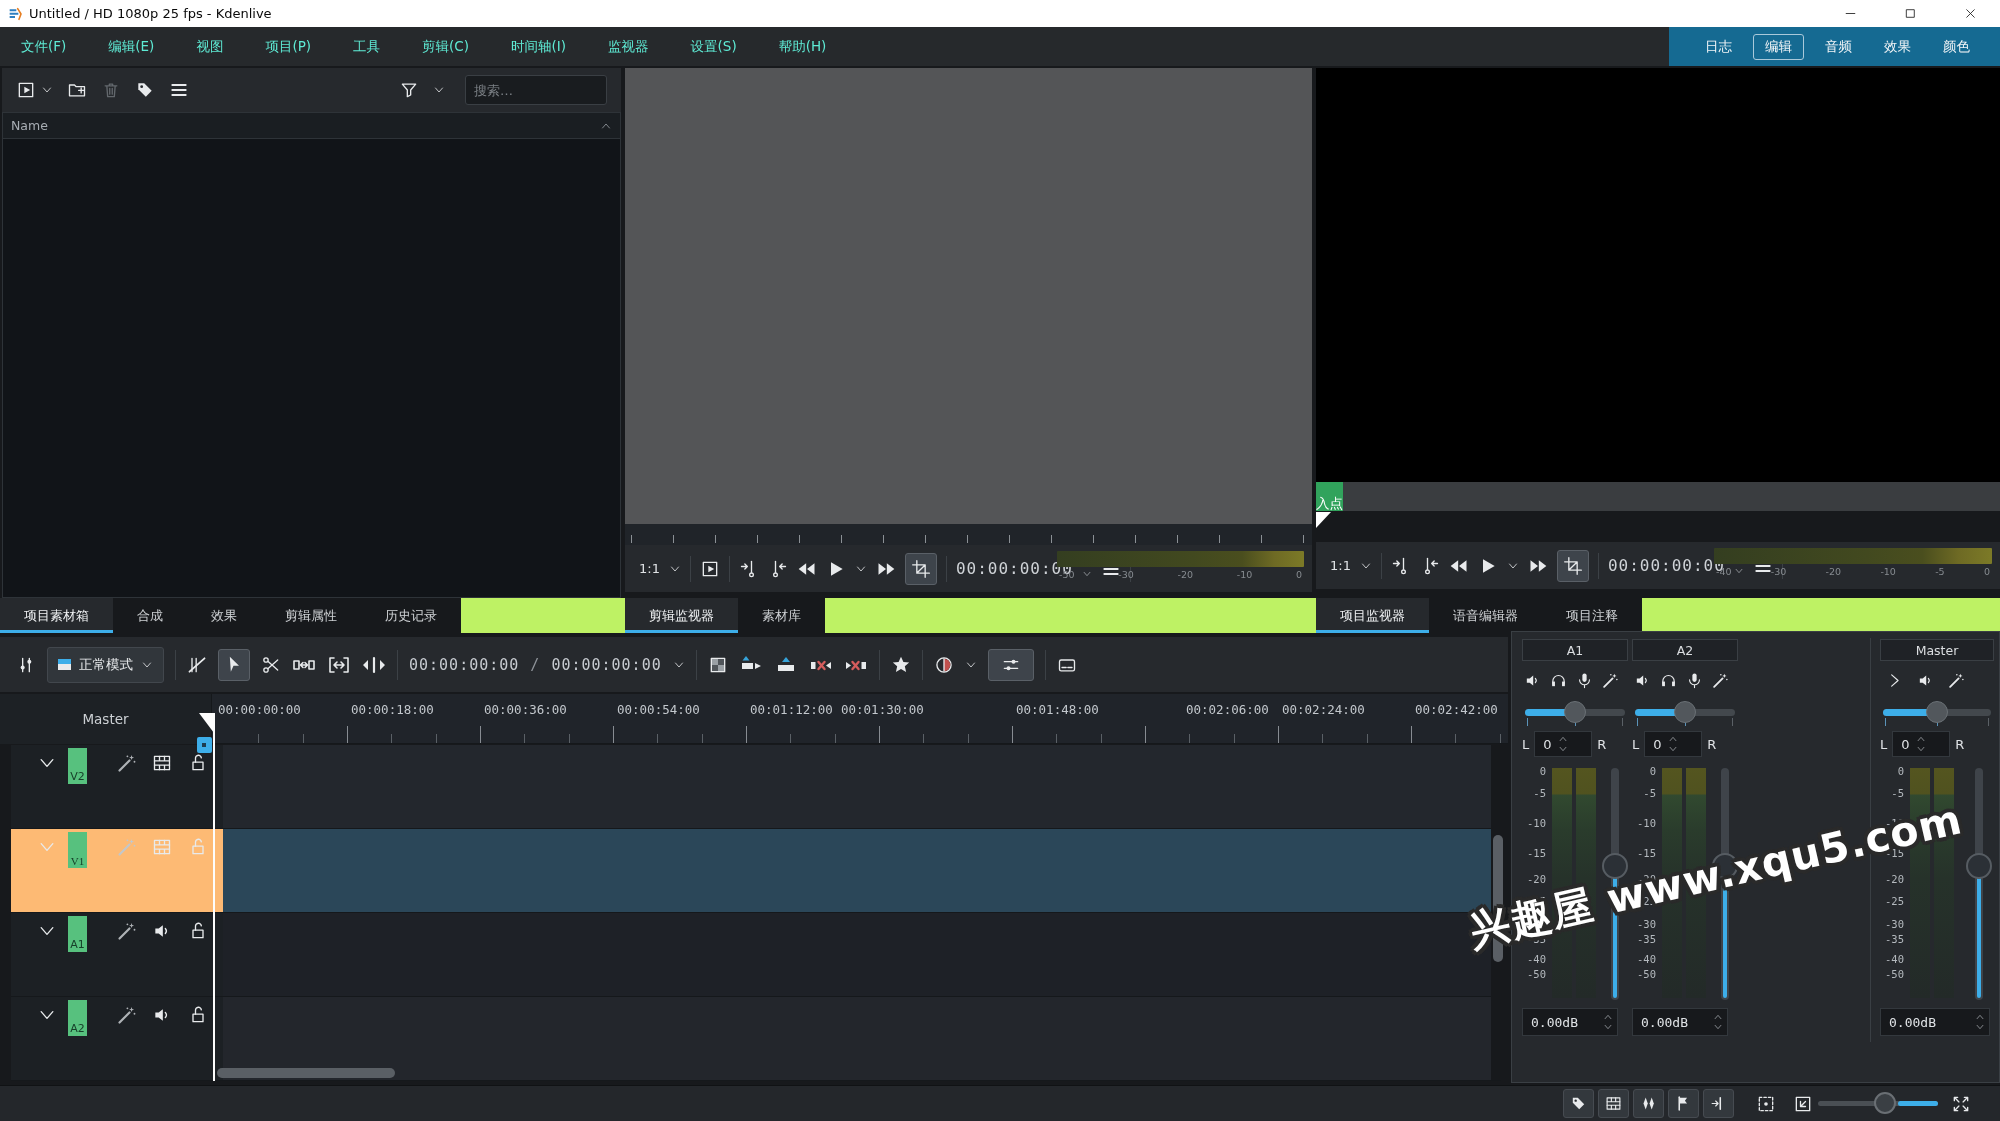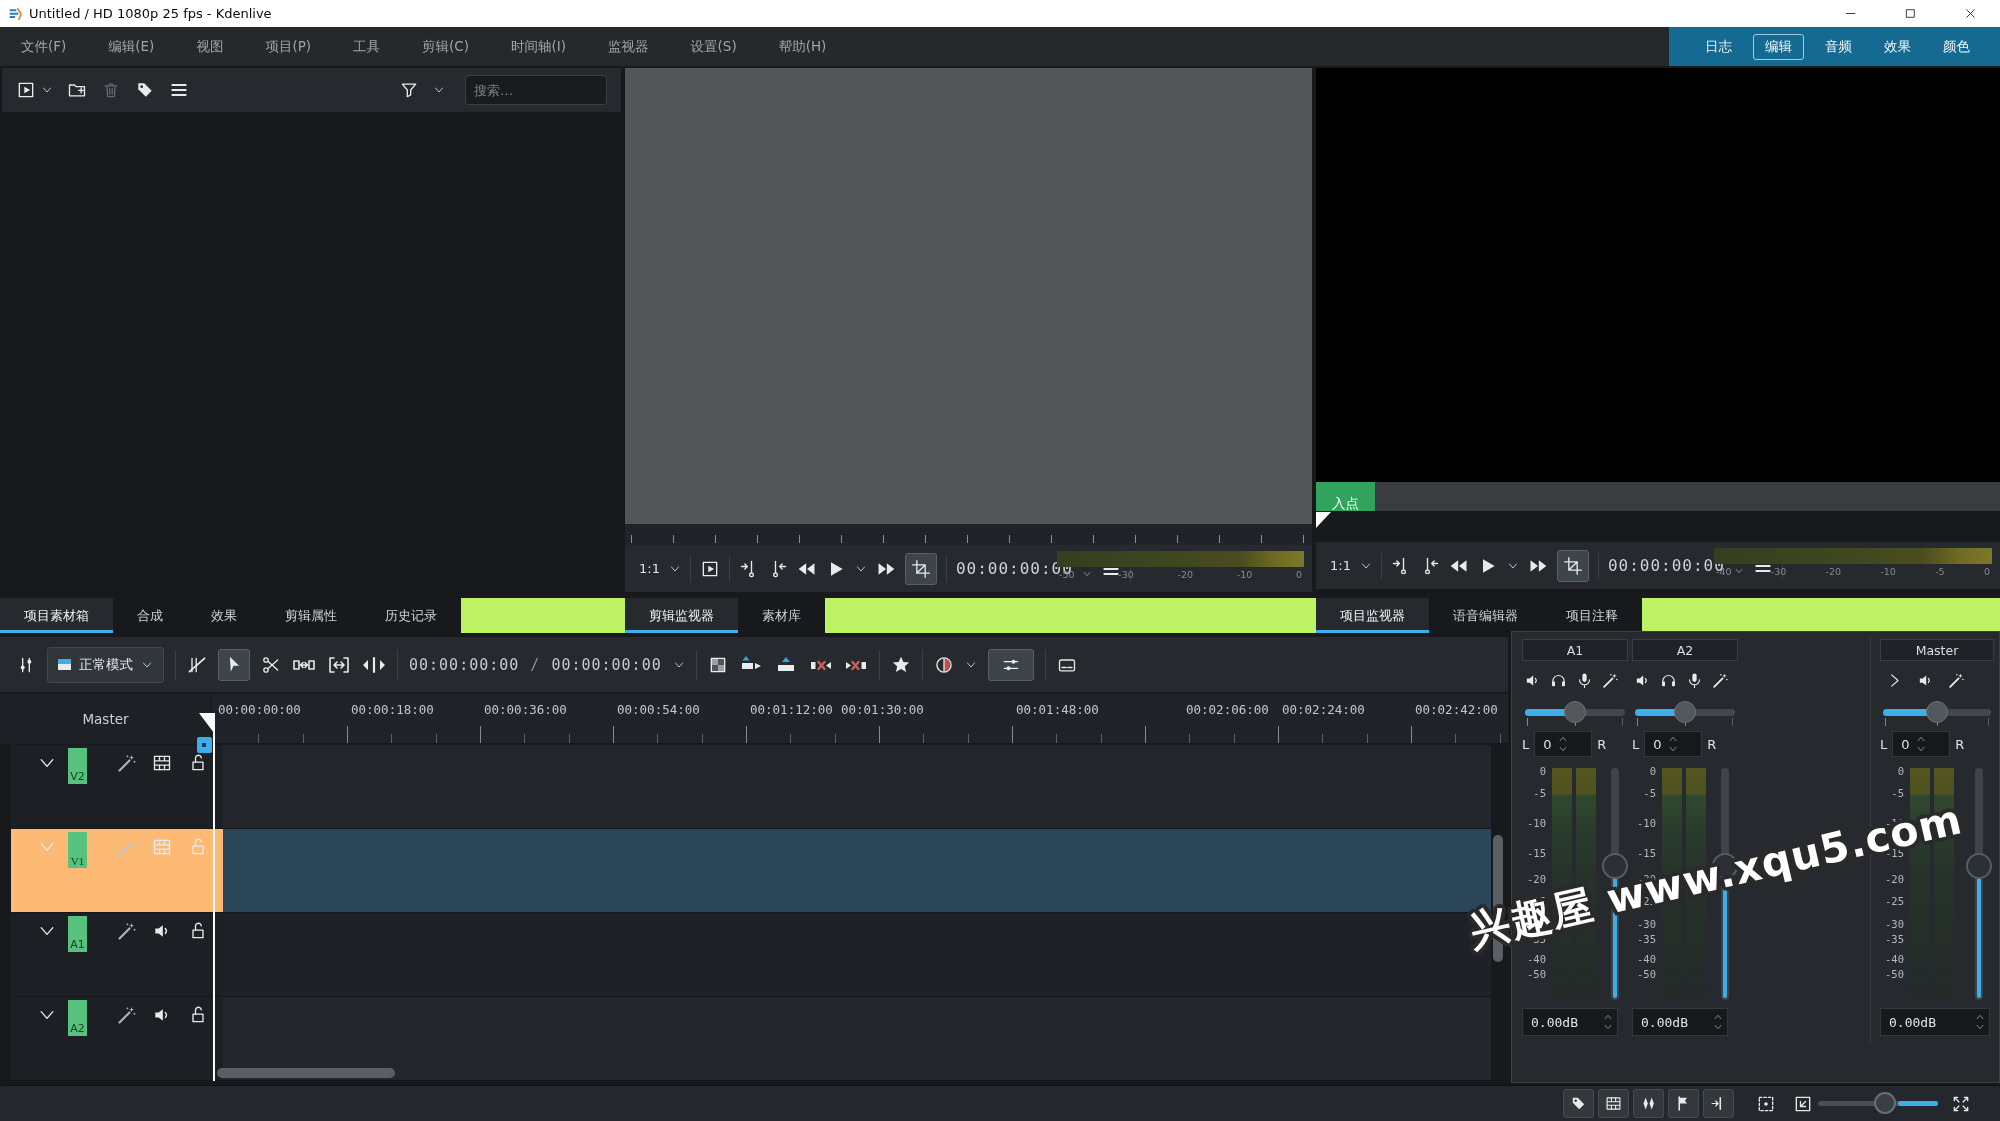--- a/index.html
+++ b/index.html
@@ -12,40 +12,40 @@
   .sz10{width:10px;height:10px;} .sz24{width:24px;height:24px;}
   .dim{color:#63686d;}
   
   .titlebar{left:0;top:0;width:2000px;height:27px;background:#ffffff;color:#111;display:flex;align-items:center;}
   .titlebar .title{margin-left:6px;font-size:13px;color:#0a0a0a;}
   .win-btns{position:absolute;right:0;top:0;height:27px;display:flex;}
   .win-btn{width:60px;height:27px;display:flex;align-items:center;justify-content:center;color:#222;}
   .win-btn .ic{width:13px;height:13px;color:#222;}
   
   .menubar{left:0;top:27px;width:2000px;height:39px;background:#26292c;display:flex;align-items:center;}
-  .menu-item{padding:0 21px;font-size:13.5px;color:#a3a3a3;line-height:39px;}
+  .menu-item{padding:0 21px;font-size:13.5px;color:#5eead4;line-height:39px;}
   .menu-right{position:absolute;right:0;top:0;height:39px;background:#156a92;display:flex;align-items:center;padding:0 14px 0 20px;}
   .mr-item{padding:3px 11px;margin:0 5px;color:#f2f5f7;font-size:13.5px;}
   .mr-item.active{border:1px solid #a9c9da;border-radius:3px;}
   
   .bin-toolbar{left:2px;top:68px;width:619px;height:44px;background:#26292d;display:flex;align-items:center;gap:14px;padding-left:14px;box-sizing:border-box;}
   .bin-tree{left:2px;top:112px;width:619px;height:486px;background:#111418;border:1px solid #2e3338;box-sizing:border-box;}
   .bin-header{position:absolute;left:0;top:0;right:0;height:26px;background:#1a1e22;border-bottom:1px solid #2e3338;
               display:flex;align-items:center;color:#a7adb3;font-size:12.5px;padding-left:8px;box-sizing:border-box;}
   .search{margin-left:6px;width:142px;height:30px;background:#191c1f;border:1px solid #3a3f44;border-radius:3px;color:#c8ccd0;
           font-size:13px;padding:0 8px;box-sizing:border-box;font-family:inherit;}
   .search::placeholder{color:#7d8287;}
   
   .clip-video{left:625px;top:68px;width:687px;height:456px;background:#545557;}
   .clip-ruler{left:625px;top:524px;width:687px;height:21px;background:#202429;position:absolute;}
   .clip-ruler .ticks{position:absolute;left:6px;right:6px;bottom:2px;height:8px;
        background:repeating-linear-gradient(90deg,#8b9095 0 1px,transparent 1px 42px);}
   .proj-video{left:1316px;top:68px;width:684px;height:414px;background:#000;}
   .proj-inrow{left:1316px;top:482px;width:684px;height:29px;background:#3a3d40;position:absolute;}
-  .in-label{position:absolute;left:0;top:0;height:44px;padding:0 16px;background:#31a35c;color:#fff;font-size:13.5px;
+  .in-label{position:absolute;left:0;top:0;height:44px;padding:0 0;background:#31a35c;color:#fff;font-size:13.5px;
             display:flex;align-items:center;}
   .proj-zone{left:1316px;top:511px;width:684px;height:31px;background:#17191c;position:absolute;}
   .zone-flag{position:absolute;left:0;top:1px;width:0;height:0;border-top:16px solid #fff;border-right:15px solid transparent;}
   .transport{position:absolute;height:47px;background:#26292d;display:flex;align-items:center;gap:9px;padding-left:14px;box-sizing:border-box;}
   .tp-zoom{font-size:13px;color:#dfe2e5;}
   .tp-sep{width:1px;height:26px;background:#3c4146;}
   .tool-active{background:#3e444b;border:1px solid #5a6067;border-radius:3px;width:30px;height:30px;display:inline-flex;align-items:center;justify-content:center;}
   .tp-time{font-family:"DejaVu Sans Mono","Liberation Mono",monospace;font-size:16px;color:#cfd3d7;letter-spacing:1px;}
   .spin{display:inline-flex;flex-direction:column;justify-content:center;gap:0px;}
   .spin .ic{color:#b9bec3;}
@@ -231,20 +231,30 @@
         </svg>
       </span>
     <span class="ic sz12">
         <svg viewBox="0 0 24 24" fill="none" stroke="currentColor" stroke-width="1.6" stroke-linecap="round" stroke-linejoin="round">
           <polyline points="5,8 12,16 19,8"></polyline>
         </svg>
       </span>
     <input class="search" placeholder="搜索…" style="">
     <span style="width:0"></span>
   </div>
+  <div class="abs bin-tree">
+    <div class="bin-header">
+      <span>Name</span>
+      <span class="ic sz12" style="position:absolute;right:8px;color:#9aa0a6">
+          <svg viewBox="0 0 24 24" fill="none" stroke="currentColor" stroke-width="1.6" stroke-linecap="round" stroke-linejoin="round">
+            <polyline points="5,16 12,8 19,16"></polyline>
+          </svg>
+        </span>
+    </div>
+  </div>
 
   <div class="abs clip-video"></div>
   <div class="clip-ruler">
       <div class="ticks"></div>
     </div>
   <div class="transport" style="left:625px;top:545px;width:687px;">
     <span class="tp-zoom">1:1</span>
     <span class="ic sz12">
         <svg viewBox="0 0 24 24" fill="none" stroke="currentColor" stroke-width="1.6" stroke-linecap="round" stroke-linejoin="round">
           <polyline points="5,8 12,16 19,8"></polyline>

